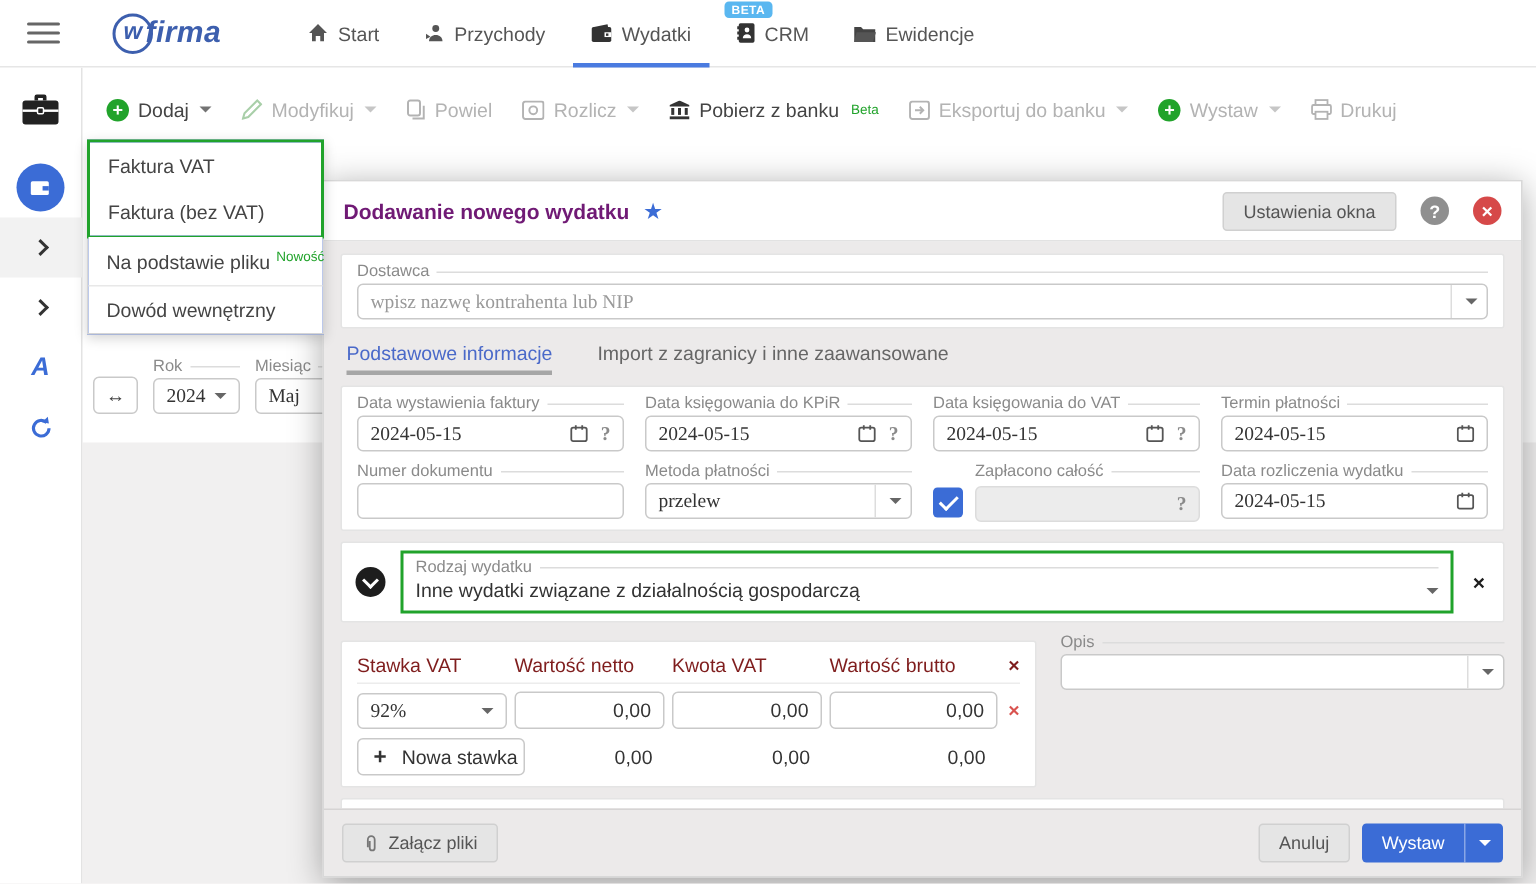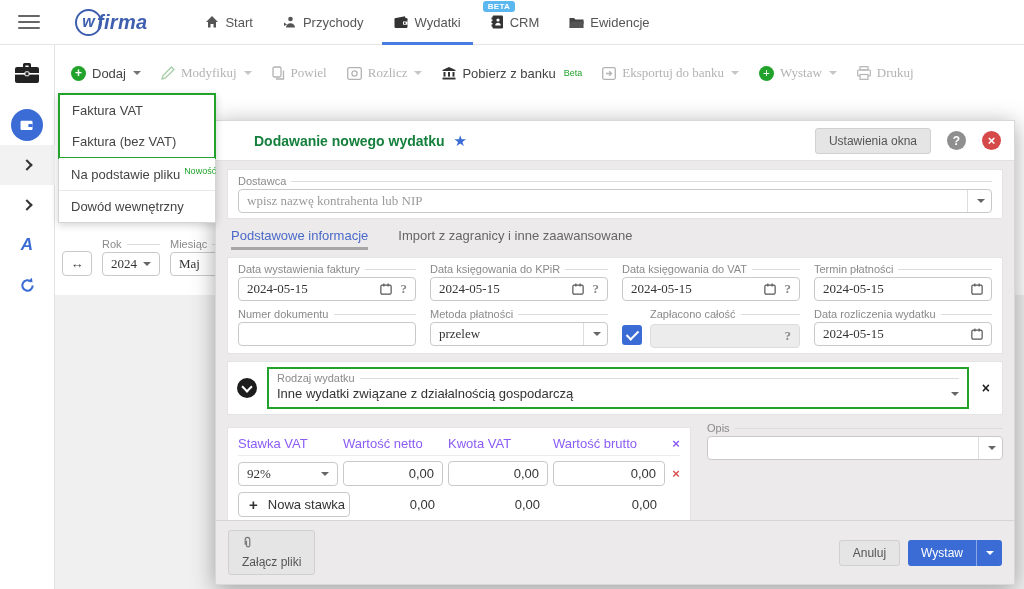--- a/index.html
+++ b/index.html
@@ -25,21 +25,21 @@
   .sb-blue-circle { width:32px; height:32px; border-radius:50%; background:#3b6cd6; display:flex; align-items:center; justify-content:center; }
   .sb-item.hl { background:#f2f2f2; }
   .chev-right { width:8px; height:8px; border-top:2px solid #333; border-right:2px solid #333; transform:rotate(45deg); }
   .sb-a { color:#3b6cd6; font-weight:bold; font-size:17px; font-style:italic; }
 
   .content-lower { position:absolute; left:55px; right:0; top:295px; bottom:0; background:#f1f0f0; z-index:1; }
 
   
   .toolbar { position:absolute; left:55px; top:45px; right:0; height:56px; background:#fff; display:flex; align-items:center; gap:20px; padding:0 16px; z-index:4; }
   .tb-item { display:flex; align-items:center; gap:6px; color:#444; cursor:pointer; white-space:nowrap; }
-  .tb-item.disabled { color:#b3b3b3; cursor:default;font-family:Liberation Serif, serif; }
+  .tb-item.disabled { color:#b3b3b3; cursor:default; }
   .caret { width:0; height:0; border-left:4px solid transparent; border-right:4px solid transparent; border-top:4px solid currentColor; opacity:.75; margin-left:1px; }
   .plus-circle { width:15px; height:15px; border-radius:50%; background:#21a32b; color:#fff; display:flex; align-items:center; justify-content:center; font-size:12px; font-weight:bold; line-height:1; }
   sup.beta-sup { color:#21a32b; font-size:9px; margin-left:2px; }
   sup.new-sup { color:#21a32b; font-size:9px; margin-left:4px; }
 
   
   .add-menu { position:absolute; left:58px; top:93px; width:158px; background:#1d4ed8; border:1px solid #d5d5d5; box-shadow:0 2px 8px rgba(0,0,0,.18); z-index:40; color:#444; }
   .menu-item { padding:8px 12px; background:#fff; cursor:pointer; white-space:nowrap; }
   .annot { border:2px solid #21a32b; }
   .annot-wrap { margin:-1px; }
@@ -58,21 +58,21 @@
   input.native { border:none; outline:none; flex:1; font:inherit; color:#333; background:transparent; min-width:0; }
   input.native::placeholder { color:#9a9a9a; }
   .icons-right { margin-left:auto; display:flex; align-items:center; gap:9px; }
   .help-q { color:#8a8a8a; font-weight:bold; font-size:13px; }
   .caret-zone { margin-left:auto; border-left:1px solid #ddd; align-self:stretch; display:flex; align-items:center; padding-left:9px; margin-right:-2px; }
   .caret-grey { width:0; height:0; border-left:4px solid transparent; border-right:4px solid transparent; border-top:4px solid #666; }
 
   
   .modal { position:absolute; left:215px; top:120px; width:800px; height:465px; background:#eceaea; border:1px solid #d8d8d8; box-shadow:0 4px 22px rgba(0,0,0,.35); z-index:20; display:flex; flex-direction:column; }
   .m-header { background:#fff; height:40px; flex:none; display:flex; align-items:center; padding:0 13px; border-bottom:1px solid #e2e2e2; }
-  .m-title { font-size:14px; font-weight:bold; color:#15803d;margin-left:25px; }
+  .m-title { font-size:14px; font-weight:bold; color:#701a75; }
   .m-star { color:#3b6cd6; font-size:15px; margin-left:9px; cursor:pointer; }
   .m-header-right { margin-left:auto; display:flex; align-items:center; gap:16px; }
   .btn-grey { background:#e5e5e5; border:1px solid #d0d0d0; color:#555; font-size:12px; padding:5px 13px; border-radius:3px; cursor:pointer; white-space:nowrap; }
   .circle-ico { width:19px; height:19px; border-radius:50%; color:#fff; font-size:12px; font-weight:bold; display:flex; align-items:center; justify-content:center; cursor:pointer; line-height:1; }
   .circle-help { background:#8f8f8f; }
   .circle-close { background:#d64949; font-size:13px; }
 
   .m-body { flex:1; padding:8px 11px; display:flex; flex-direction:column; gap:7px; overflow:hidden; }
   .panel { background:#fff; border:1px solid #e4e4e4; border-radius:2px; padding:5px 10px; }
 
@@ -90,32 +90,32 @@
   .collapse-circle { width:20px; height:20px; border-radius:50%; background:#1d1d1d; position:relative; flex:none; cursor:pointer; }
   .collapse-circle::after { content:""; position:absolute; left:6px; top:5px; width:6px; height:6px; border:solid #fff; border-width:0 2px 2px 0; transform:rotate(45deg); }
   .annot-field { flex:1; border:2px solid #21a32b; padding:3px 8px 4px; display:flex; flex-direction:column; background:#fff; }
   .sel-row { display:flex; align-items:center; font-size:13px; color:#333; height:19px; }
   .section-x { color:#1d1d1d; font-weight:bold; font-size:14px; padding:0 3px; cursor:pointer; }
 
   .vat-area { display:flex; align-items:flex-start; gap:16px; }
   .vat-panel { width:464px; flex:none; padding:4px 10px 7px; margin-top:5px; }
   .vat-grid { display:grid; grid-template-columns:100px 100px 100px 112px 12px; column-gap:5px; align-items:center; }
   .vat-head { height:24px; border-bottom:1px solid #ececec; margin-bottom:5px; }
-  .vat-head > div { font-size:13px; color:#8b5cf6; }
+  .vat-head > div { font-size:13px; color:#7f1d1d; }
   .x-black { color:#1d1d1d; font-weight:bold; text-align:center; cursor:pointer; }
   .x-red { color:#d9534f; font-weight:bold; text-align:center; cursor:pointer; }
   .num-input { border:1px solid #c9c9c9; border-radius:4px; height:25px; text-align:right; padding:0 8px; width:100%; font:inherit; color:#333; outline:none; }
   .vat-foot { margin-top:6px; }
   .new-rate-btn { width:112px; border:1px solid #c9c9c9; border-radius:4px; height:25px; display:flex; align-items:center; gap:10px; padding:0 10px; background:#fff; font-size:13px; color:#333; cursor:pointer; white-space:nowrap; }
   .new-rate-btn .plus { font-weight:bold; font-size:15px; }
   .total-cell { text-align:right; padding-right:8px; font-size:13px; color:#333; }
   .opis-field { flex:1; margin-top:0; }
 
   .m-footer { flex:none; border-top:1px solid #d6d4d4; padding:9px 12px; display:flex; align-items:center; background:#eceaea; }
-  .attach-btn { display:flex; gap:6px;flex-direction:column; }
+  .attach-btn { display:flex; align-items:center; gap:6px; }
   .footer-right { margin-left:auto; display:flex; align-items:center; gap:8px; }
   .save-btn { background:#3b6cd6; color:#fff; border-radius:3px; display:flex; align-items:stretch; overflow:hidden; cursor:pointer; font-size:12px; }
   .save-main { padding:6px 13px; }
   .save-caret { display:flex; align-items:center; padding:0 8px; border-left:1px solid rgba(255,255,255,.4); }
   .save-caret .caret { color:#fff; opacity:1; }
 
   svg { display:block; }
 </style>
 </head>
 <body>

